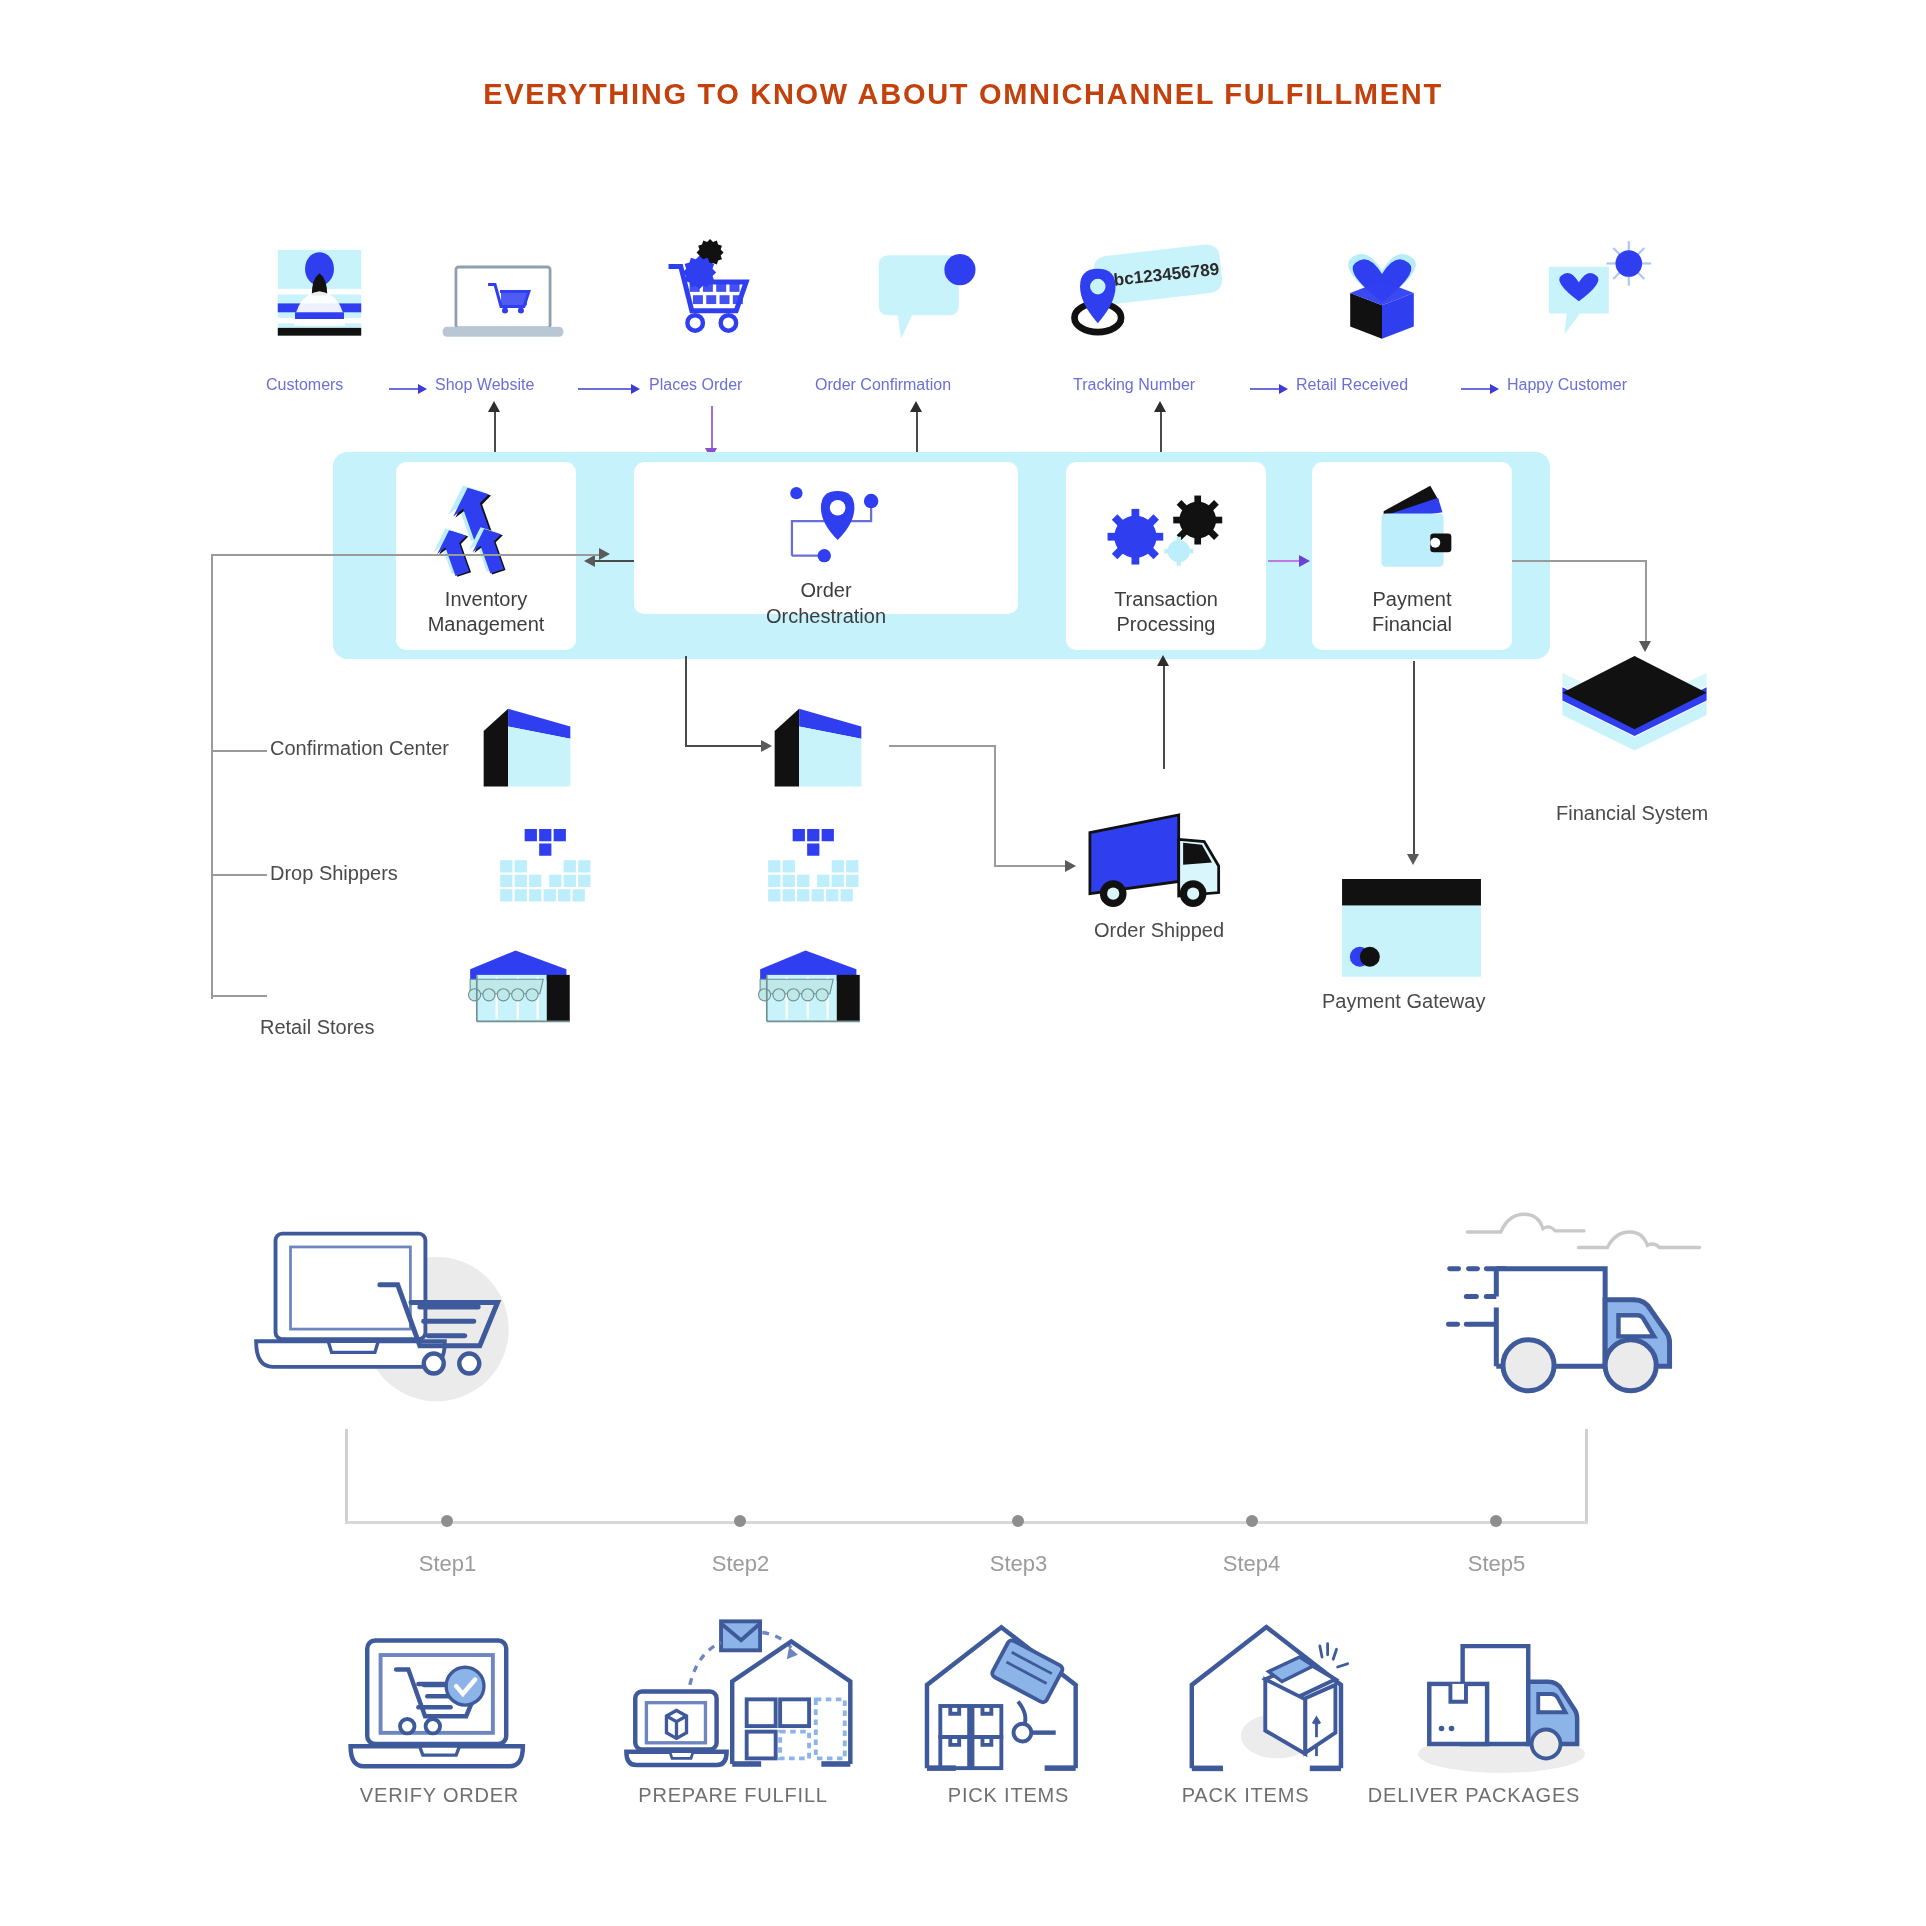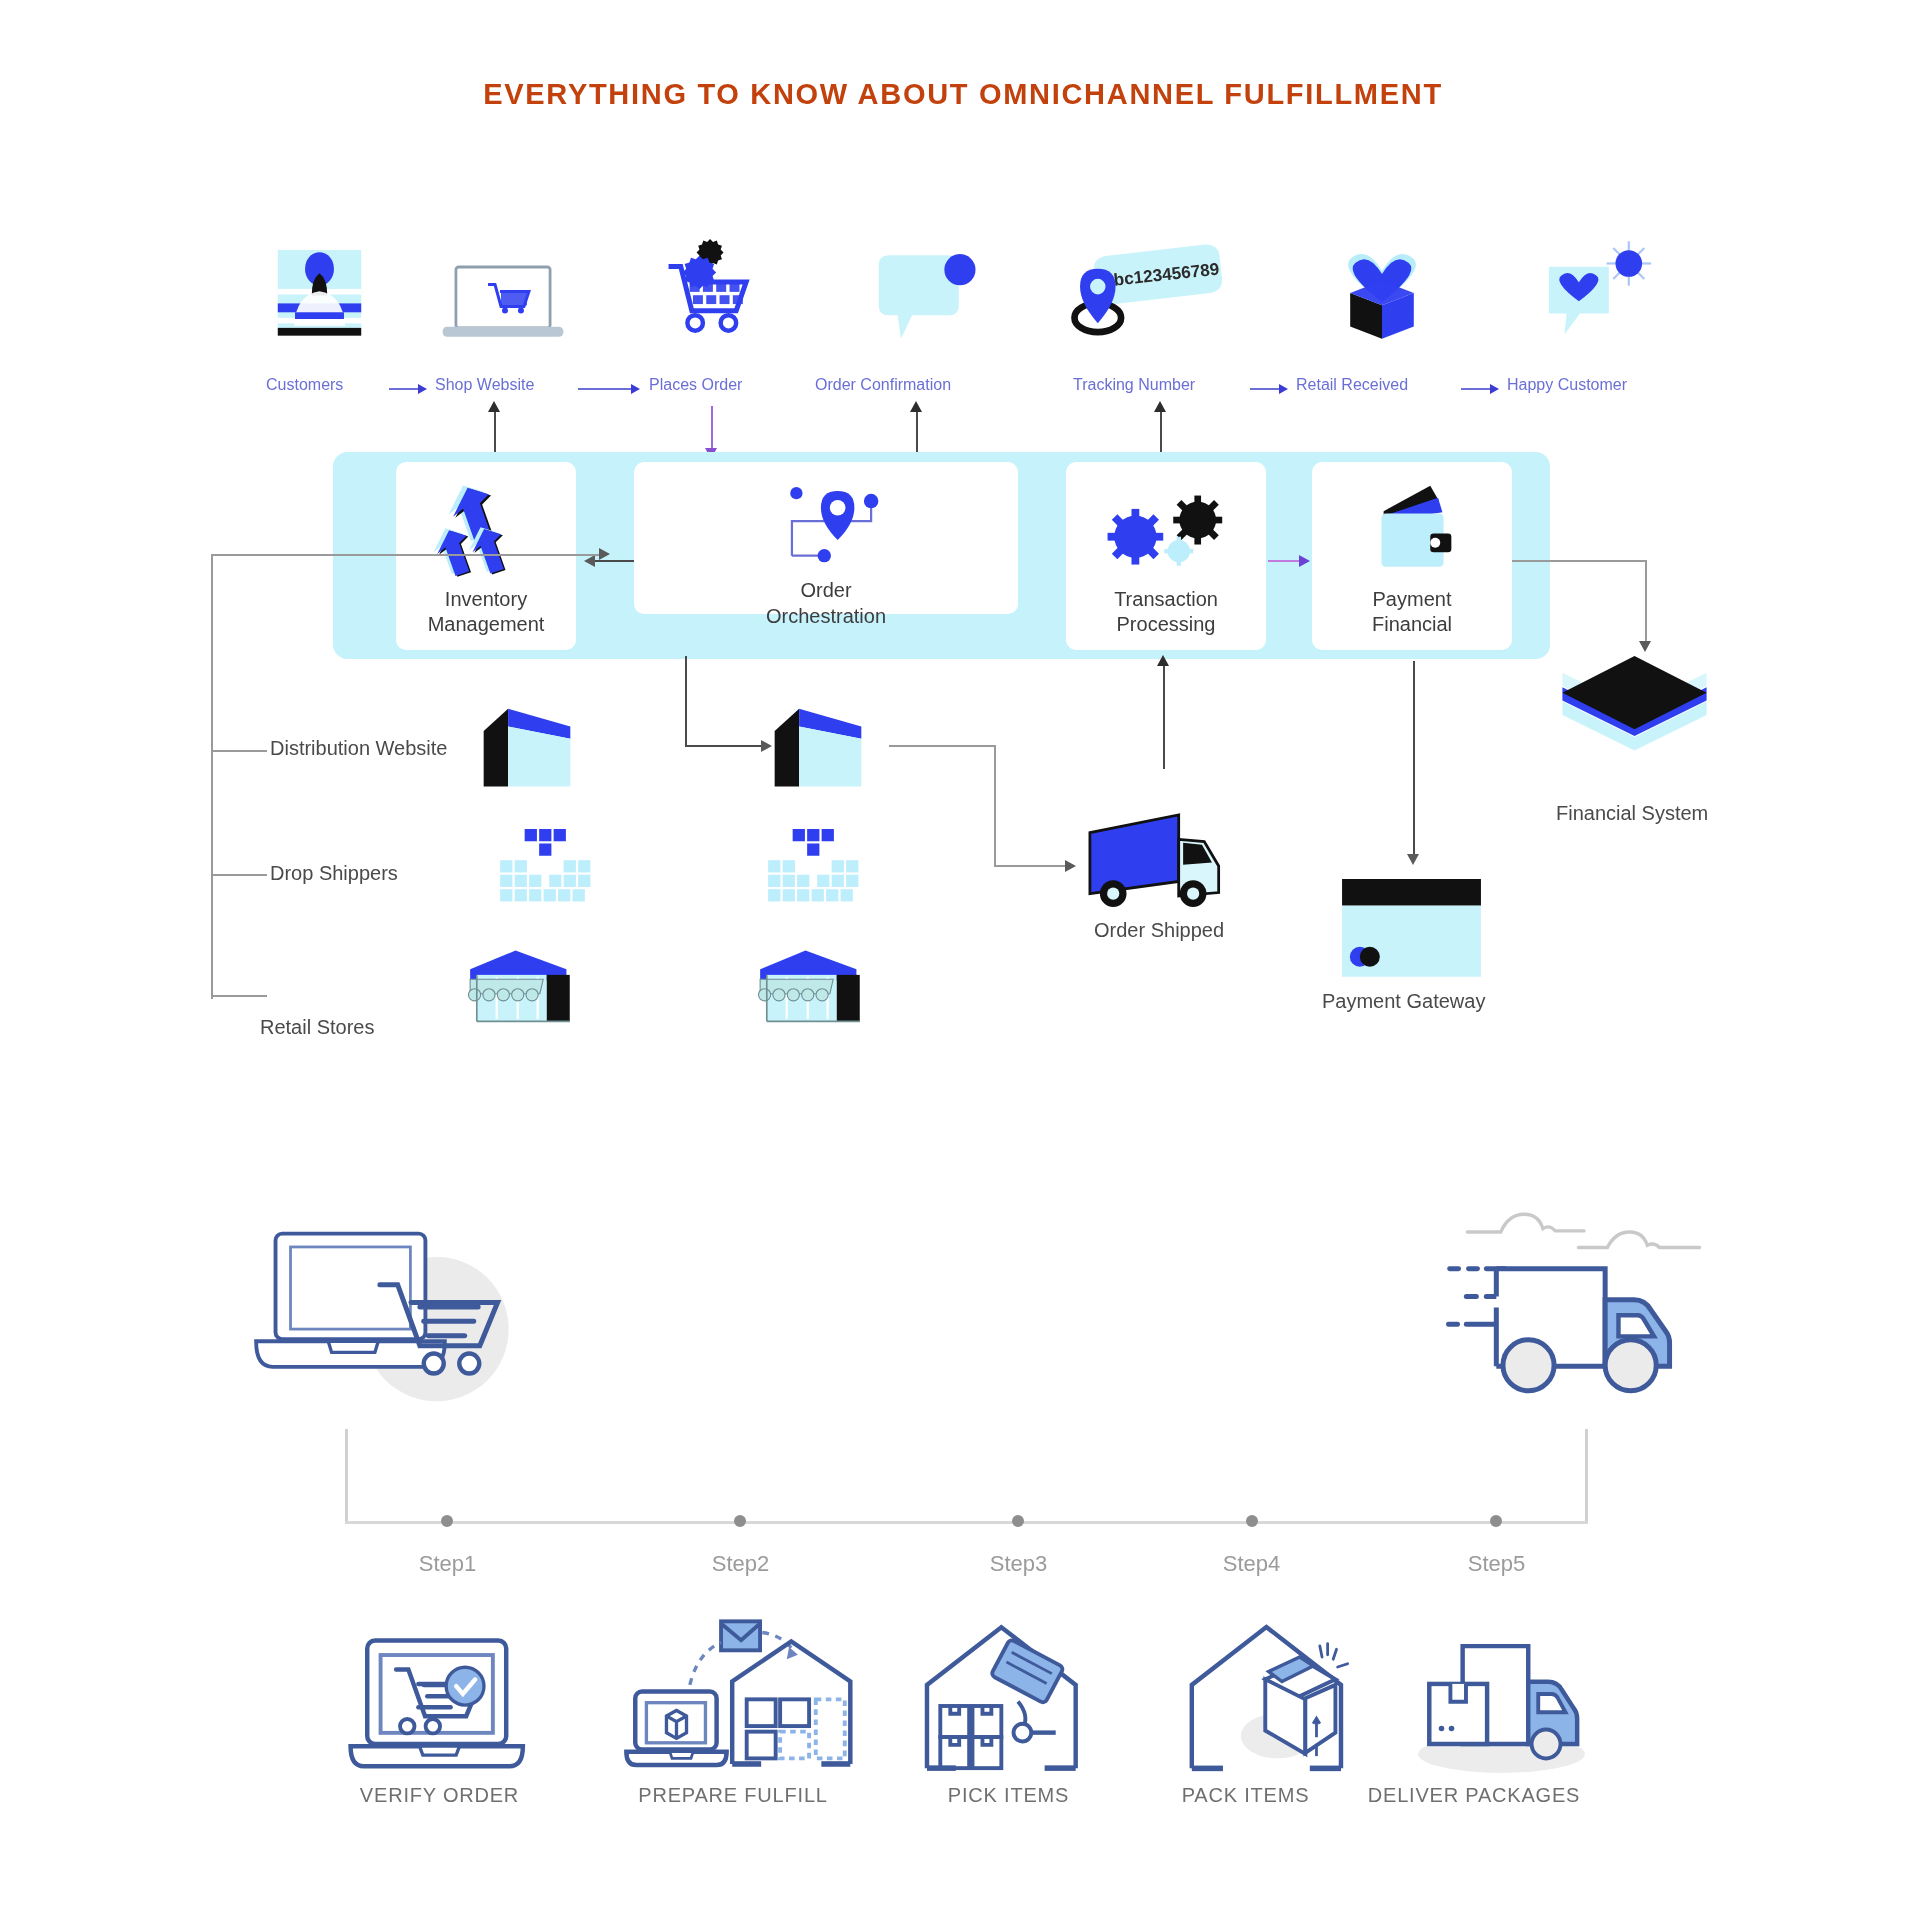--- a/index.html
+++ b/index.html
@@ -320,21 +320,21 @@
   <div class="ah" style="left:1299px; top:555px; border-top:6.1px solid transparent; border-bottom:6.1px solid transparent; border-left:11px solid #6b42d6;"></div>
 
   <div class="line-v thin" style="left:211px; top:554px; height:445px;"></div>
   <div class="line-h thin" style="left:211px; top:554px; width:389px;"></div>
   <div class="ah ah-r" style="left:599px; top:548px;"></div>
 
   <div class="line-h thin" style="left:211px; top:750px; width:56px;"></div>
   <div class="line-h thin" style="left:211px; top:874px; width:56px;"></div>
   <div class="line-h thin" style="left:211px; top:995px; width:56px;"></div>
 
-  <div class="abs lbl-dark" style="left:270px; top:737px;">Distribution Website</div>
+  <div class="abs lbl-dark" style="left:270px; top:737px;">Confirmation Center</div>
   <div class="abs lbl-dark" style="left:270px; top:862px;">Drop Shippers</div>
   <div class="abs lbl-dark" style="left:260px; top:983px;margin-top:33px;">Retail Stores</div>
 
   <div class="abs" style="left:477px; top:702px;">
     <svg width="100" height="89" viewBox="0 0 180 160">
       <path d="M12 52 l44 -40 v140 h-44z" fill="#111"></path>
       <path d="M56 12 l112 32 v22 l-112 -22z" fill="#2f3ff0"></path>
       <path d="M56 44 l112 22 v86 h-112z" fill="#c9f3fb"></path>
     </svg>
   </div>

